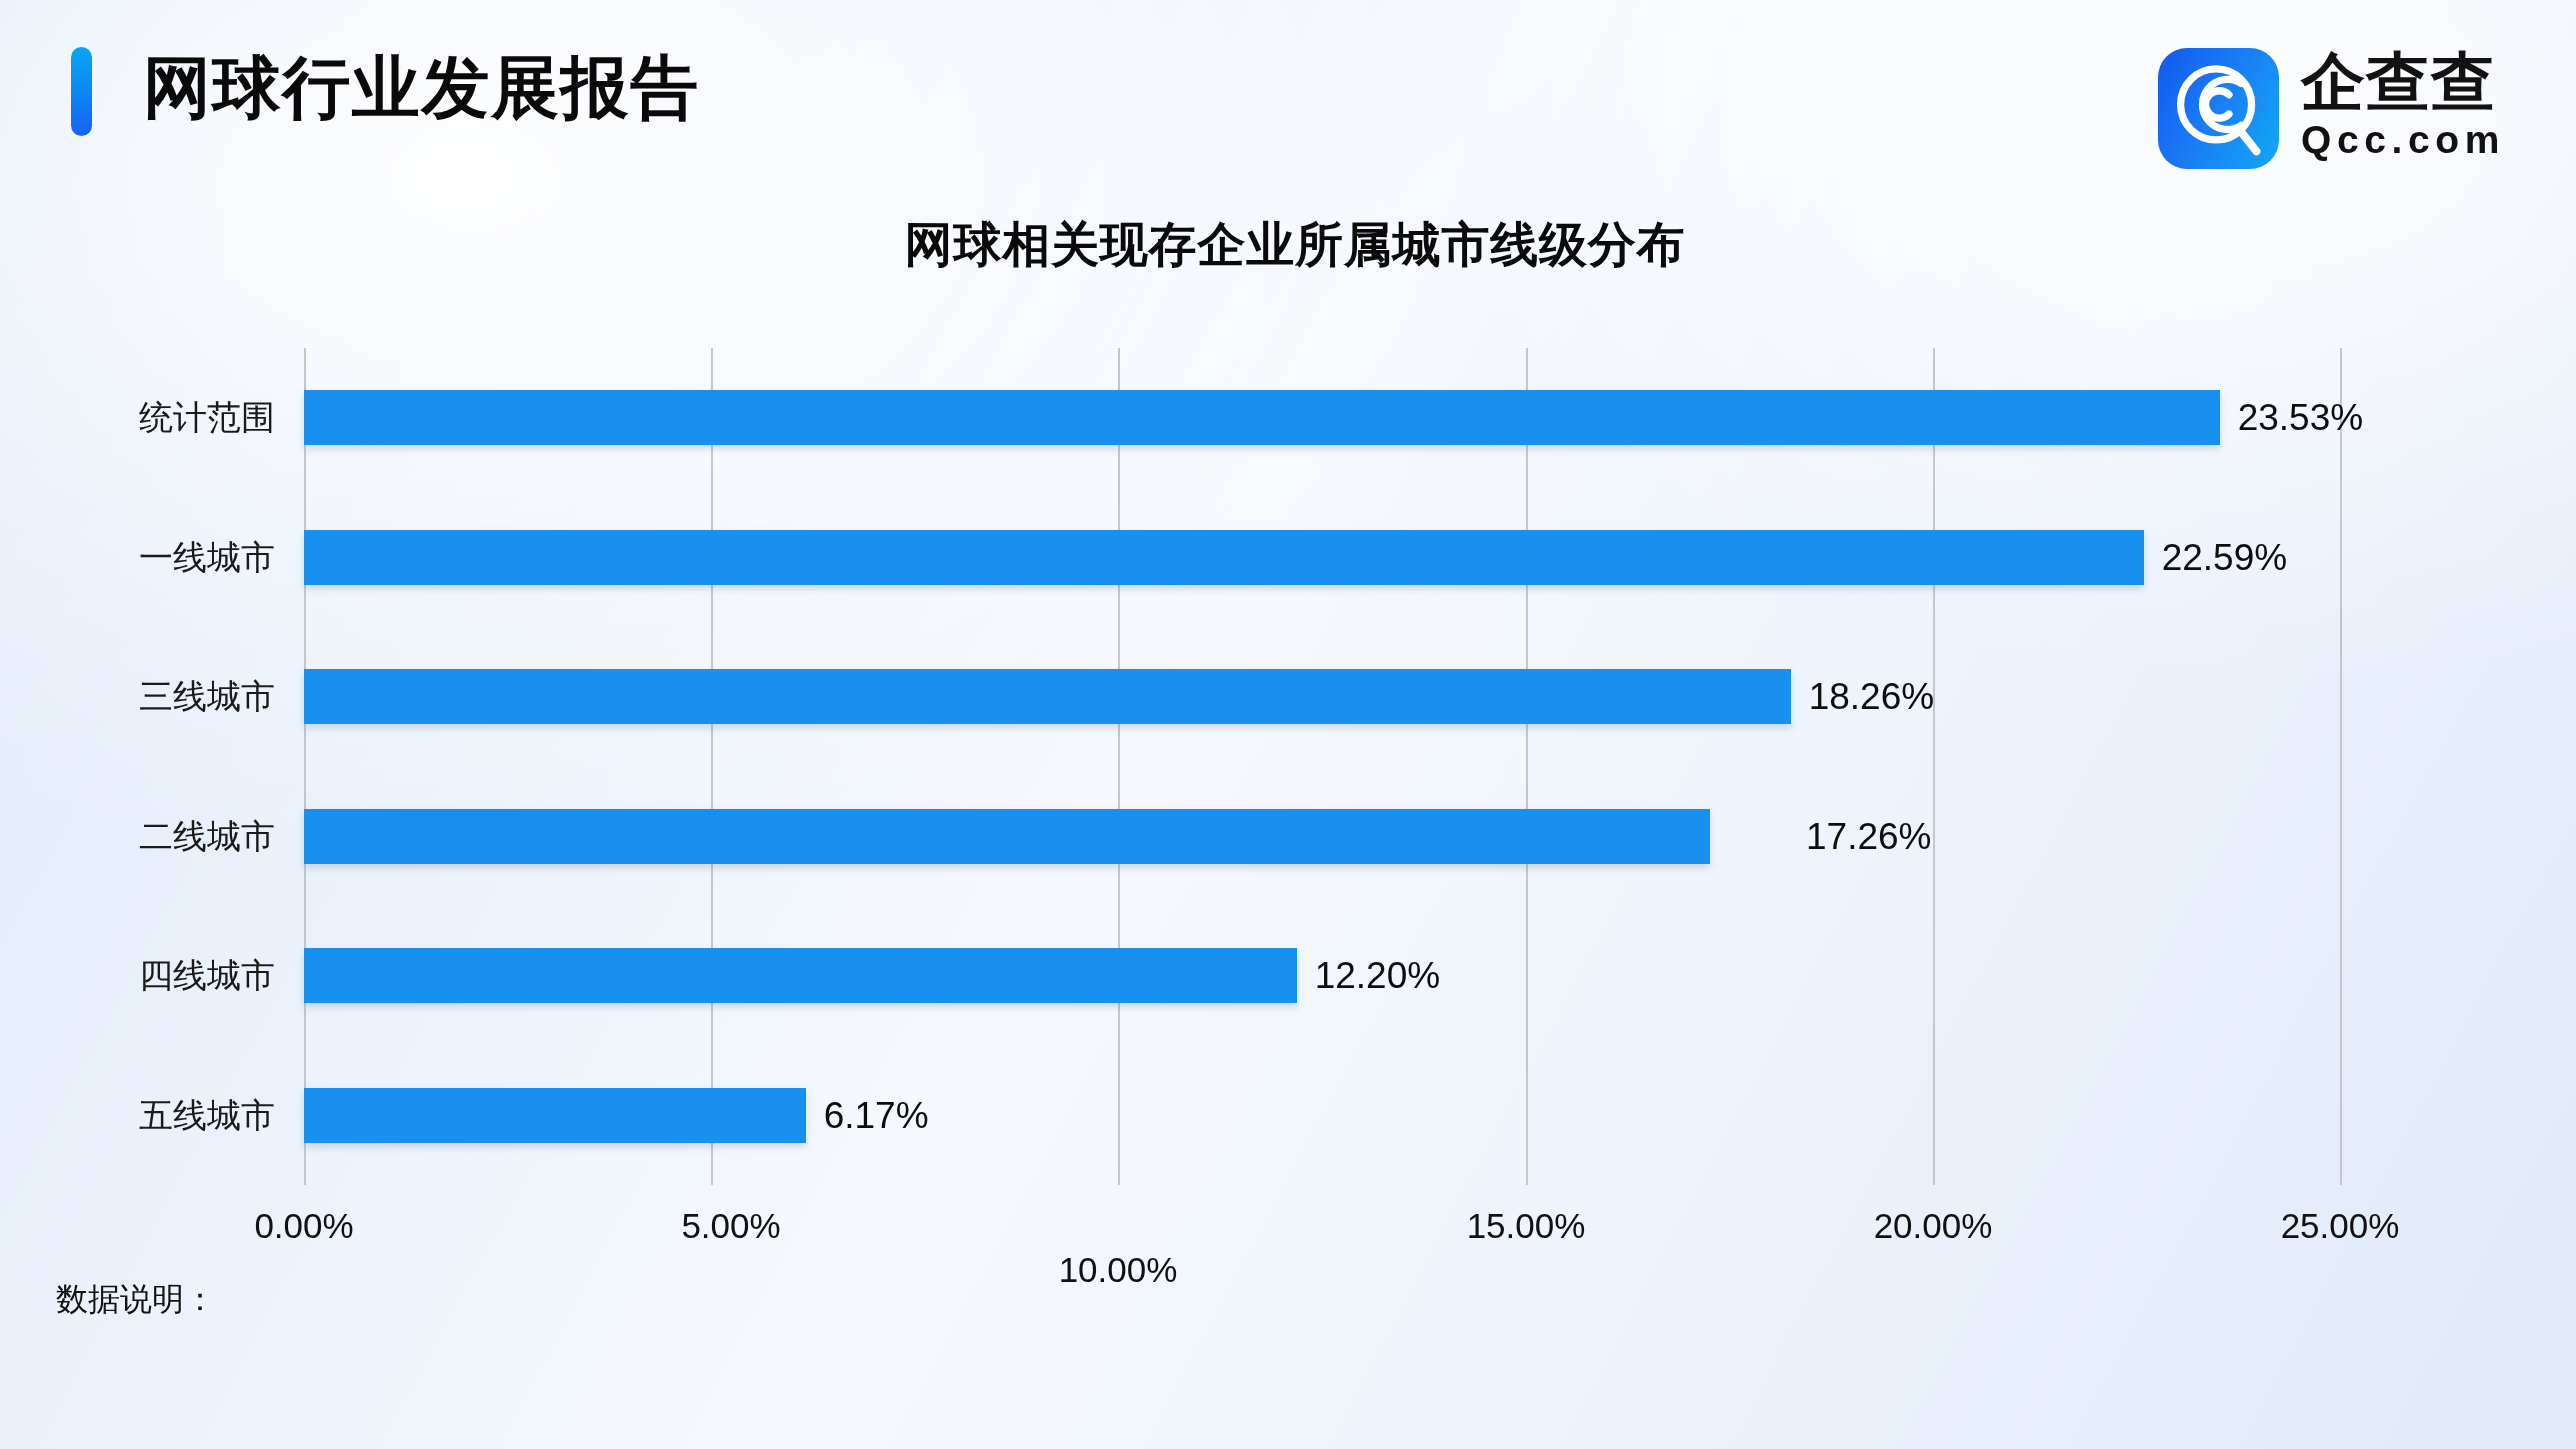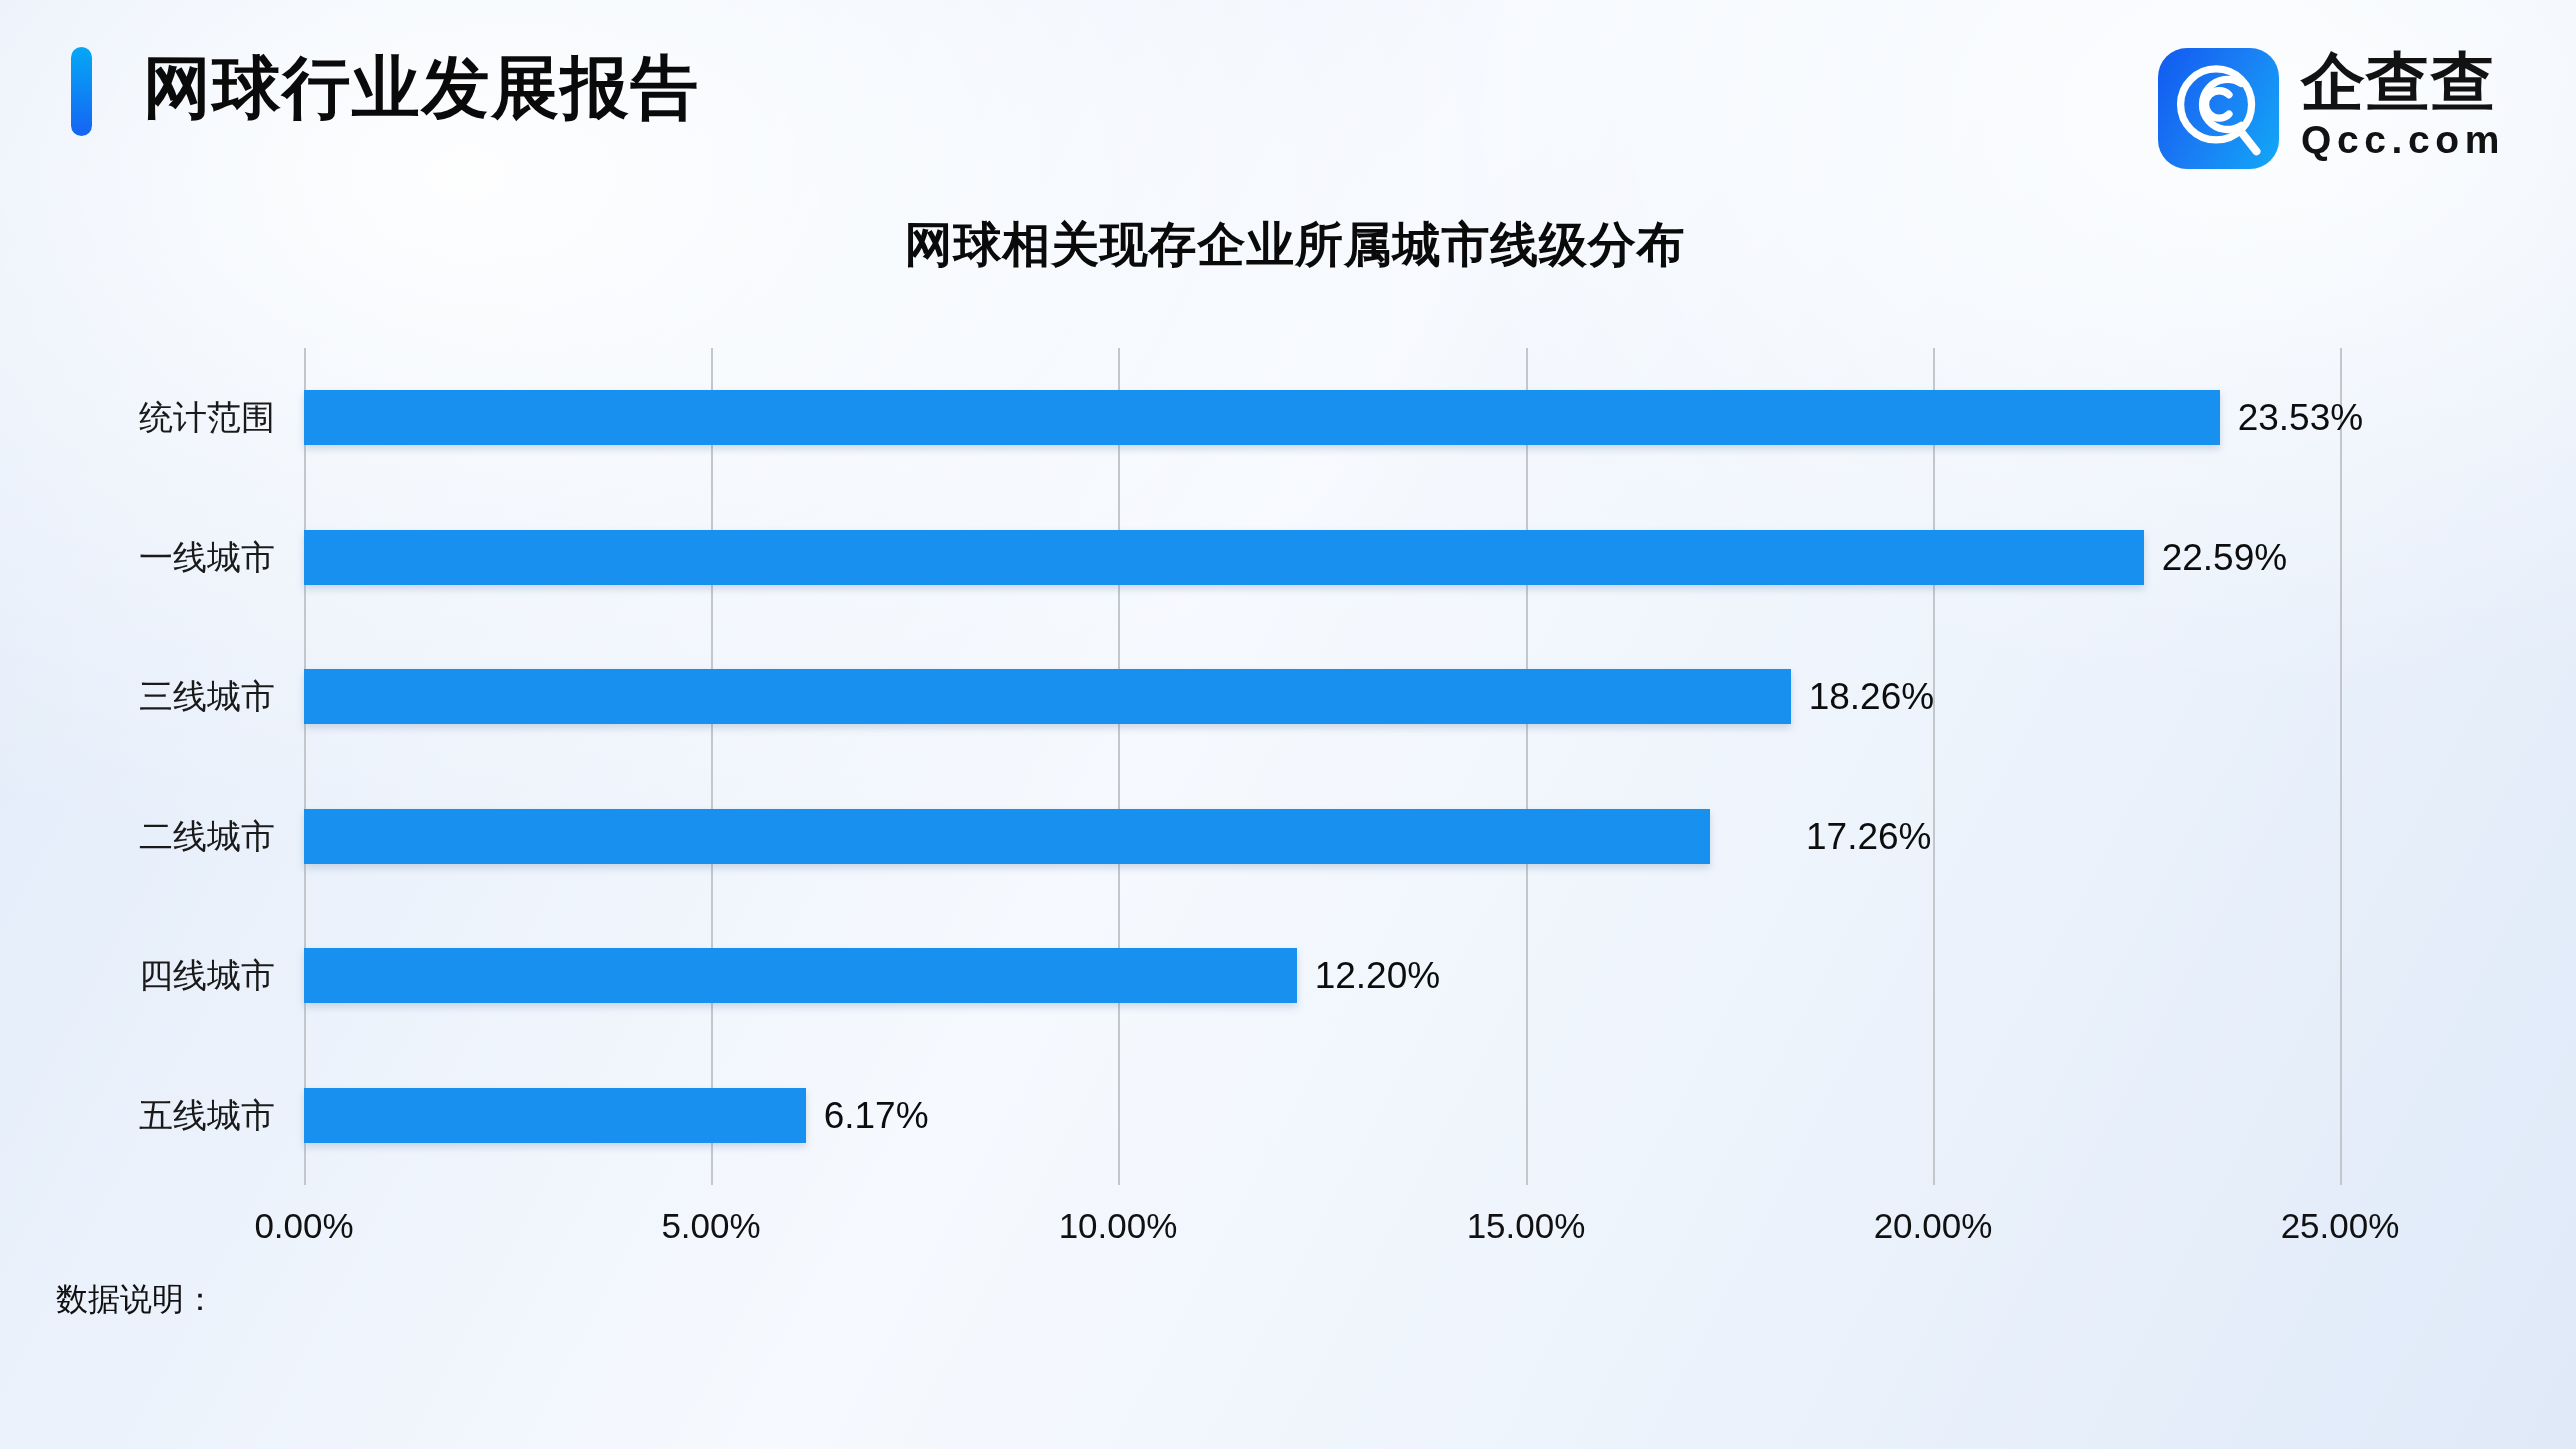--- a/index.html
+++ b/index.html
@@ -248,22 +248,22 @@
           <div class="bar-label" style="left: 993px;">12.20%</div>
         </div>
         <div class="row" style="top: 698px;">
           <div class="cat-label">五线城市</div>
           <div class="bar" style="width: 502px; background: rgb(24, 144, 239);"></div>
           <div class="bar-label" style="left: 502px;">6.17%</div>
         </div>
       </div>
     <div id="xticks">
         <div class="xtick" style="left: 0px;">0.00%</div>
-        <div class="xtick" style="left: 407px; text-align: center;">5.00%</div>
-        <div class="xtick" style="left: 814px;">10.00%</div>
+        <div class="xtick" style="left: 427px; text-align: center;">5.00%</div>
+        <div class="xtick" style="left: 814px; margin-top: 44px;">10.00%</div>
         <div class="xtick" style="left: 1222px;">15.00%</div>
         <div class="xtick" style="left: 1629px;">20.00%</div>
         <div class="xtick" style="left: 2036px;">25.00%</div>
       </div>
   </div>
 
   <div class="footer">
     <div class="footer-line">数据说明：</div>
   </div>
 

